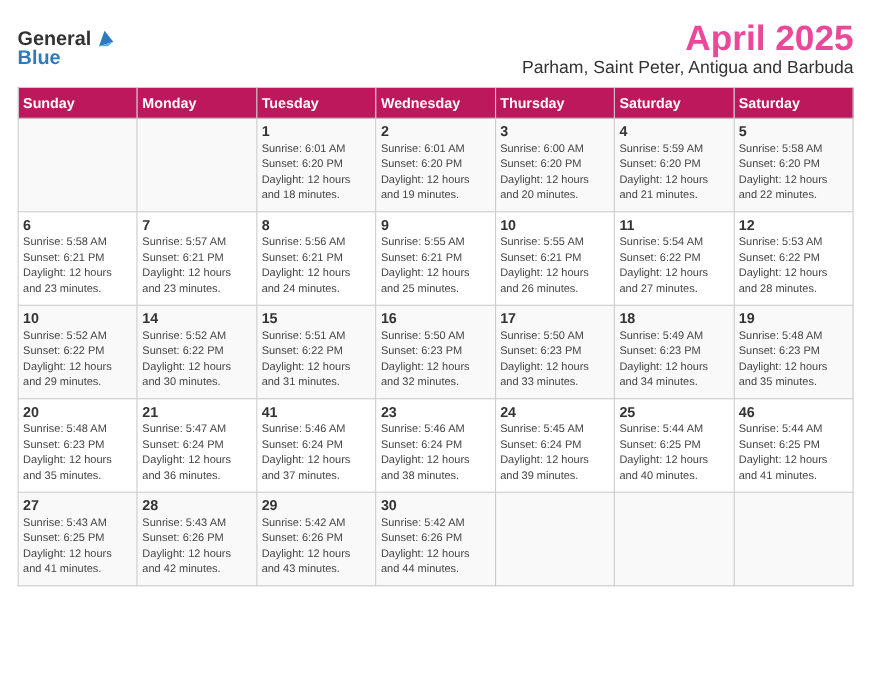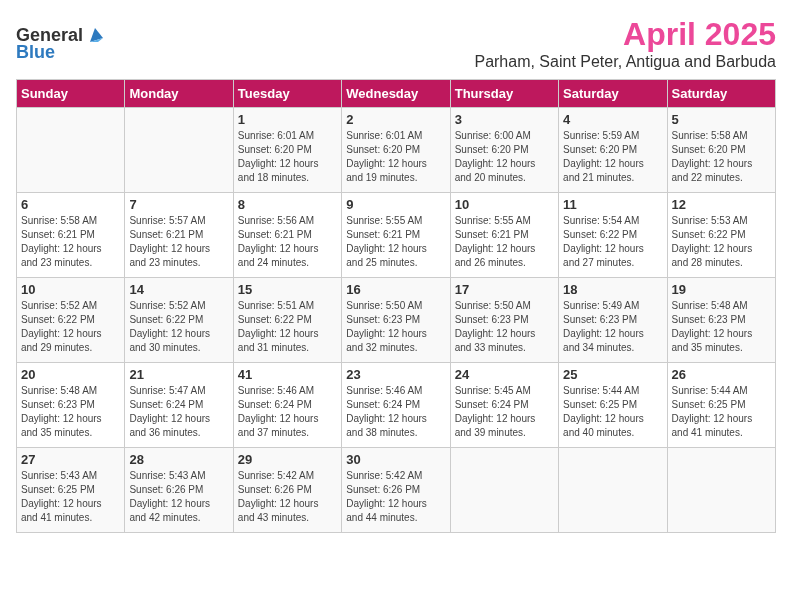--- a/index.html
+++ b/index.html
@@ -219,21 +219,21 @@
         </td>
         <td>
           <span class="day-number">24</span>
           <div class="day-info">Sunrise: 5:45 AM<br>Sunset: 6:24 PM<br>Daylight: 12 hours and 39 minutes.</div>
         </td>
         <td>
           <span class="day-number">25</span>
           <div class="day-info">Sunrise: 5:44 AM<br>Sunset: 6:25 PM<br>Daylight: 12 hours and 40 minutes.</div>
         </td>
         <td>
-          <span class="day-number">26</span>
+          <span class="day-number">46</span>
           <div class="day-info">Sunrise: 5:44 AM<br>Sunset: 6:25 PM<br>Daylight: 12 hours and 41 minutes.</div>
         </td>
       </tr>
       <tr>
         <td>
           <span class="day-number">27</span>
           <div class="day-info">Sunrise: 5:43 AM<br>Sunset: 6:25 PM<br>Daylight: 12 hours and 41 minutes.</div>
         </td>
         <td>
           <span class="day-number">28</span>

